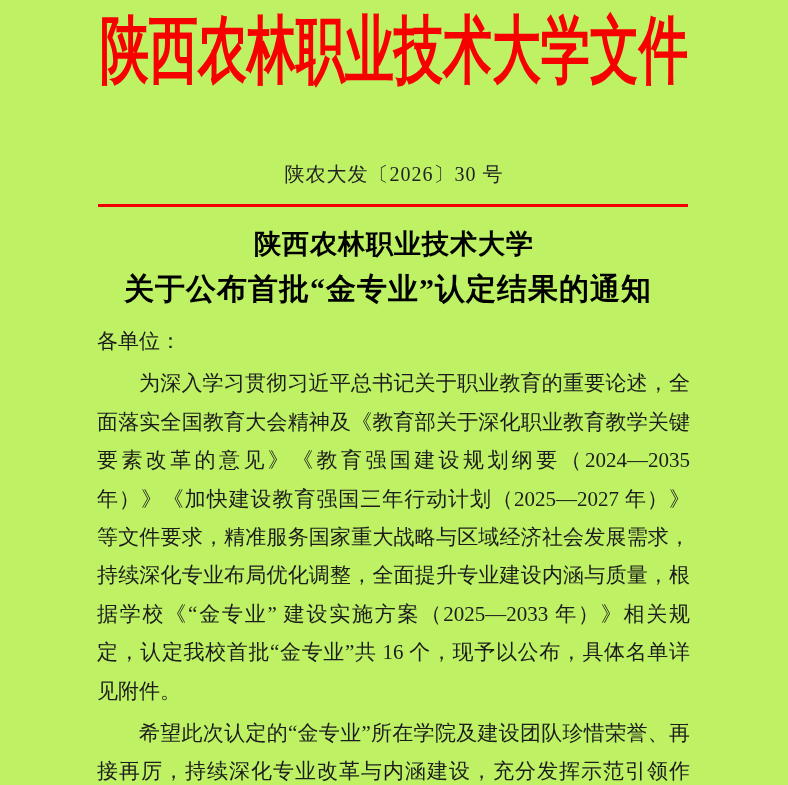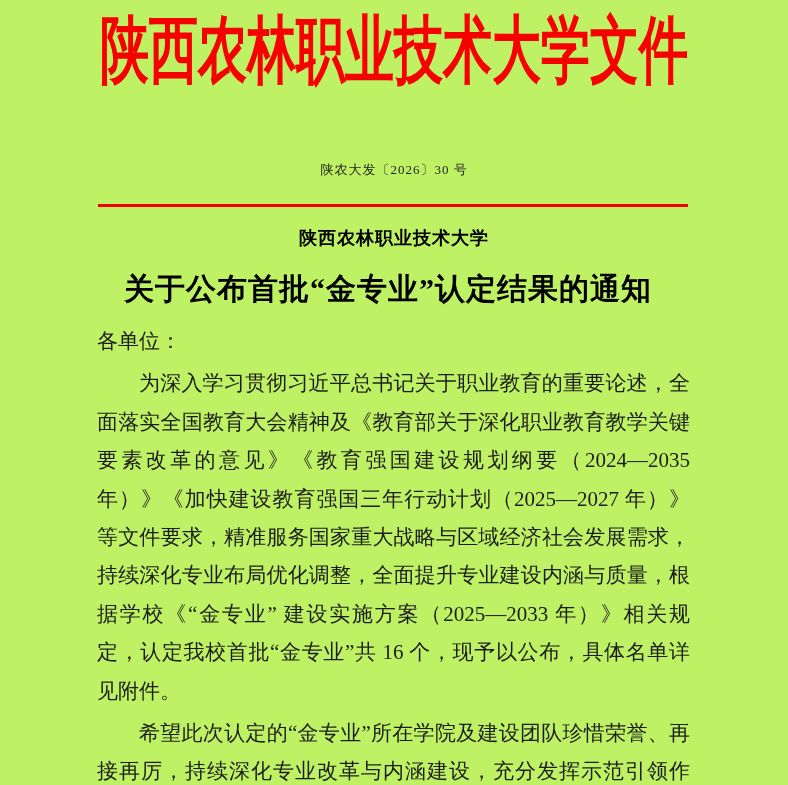--- a/index.html
+++ b/index.html
@@ -32,21 +32,21 @@
     transform-origin: center top;
     white-space: nowrap;
   }
   
   .doc-number {
     position: absolute;
     top: 162px;
     left: 0;
     right: 0;
     text-align: center;
-    font-size: 13px;
+    font-size: 20px;
     line-height: 1.2;
     letter-spacing: 1px;
     color: #222222;
   }
   
   .red-rule {
     position: absolute;
     top: 204px;
     left: 98px;
     width: 590px;
@@ -54,21 +54,21 @@
     background: #f20000;
     border: none;
   }
   
   .title-line1 {
     position: absolute;
     top: 226px;
     left: 0;
     right: 0;
     text-align: center;
-    font-size: 18px;
+    font-size: 27px;
     font-weight: bold;
     color: #000000;
     letter-spacing: 1px;
   }
   .title-line2 {
     position: absolute;
     top: 269px;
     left: 0;
     right: 12px;
     text-align: center;

